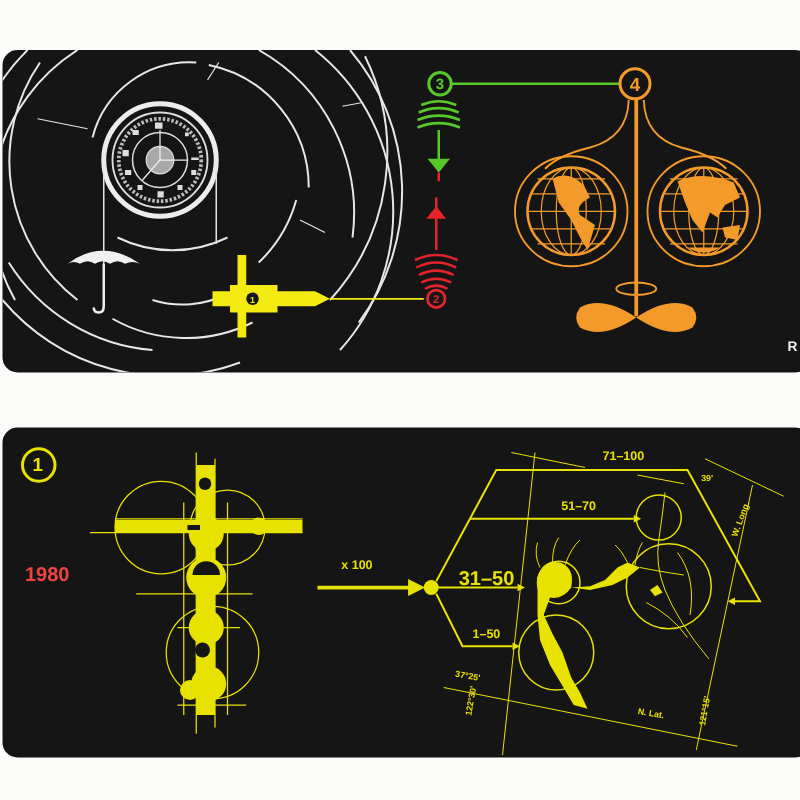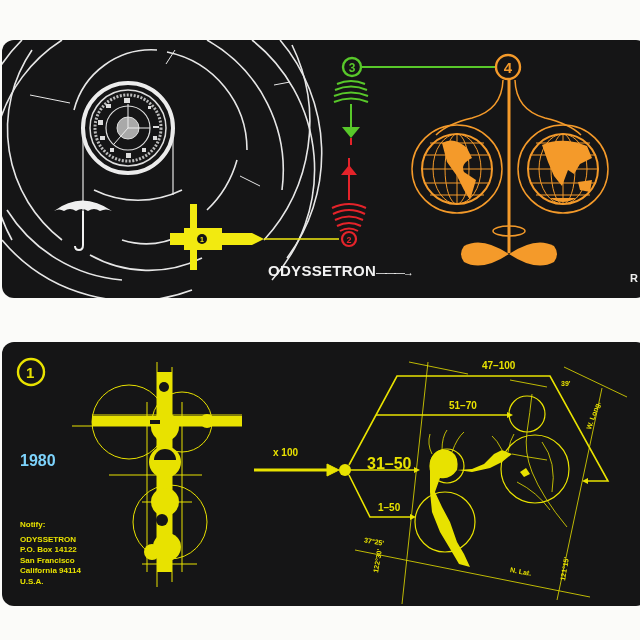--- a/index.html
+++ b/index.html
@@ -4,21 +4,21 @@
 <style>
   html,body{margin:0;padding:0;background:#fbfbf9;}
   body{width:640px;height:640px;position:relative;overflow:hidden;font-family:"Liberation Sans",sans-serif;}
   .panel{position:absolute;background:#151516;border-radius:12px;overflow:hidden;}
   #top{left:2px;top:40px;width:646px;height:258px;}
   #bottom{left:2px;top:342px;width:646px;height:264px;}
   svg{position:absolute;left:0;top:0;}
   .txt{position:absolute;font-weight:bold;white-space:nowrap;}
   #brand{left:266px;top:222px;font-size:15px;color:#f2f2f2;letter-spacing:0.3px;}
   #r-mark{left:628px;top:232px;font-size:11px;color:#eee;}
-  #year{left:18px;top:110px;font-size:16px;color:#7dd3fc;}
+  #year{left:18px;top:110px;font-size:16px;color:#ef4444;}
   #notify{left:18px;top:178px;font-size:8px;line-height:10.5px;color:#e8e200;}
   #notify div{white-space:nowrap;}
   .lab{position:absolute;font-weight:bold;color:#e8e200;white-space:nowrap;}
 </style>
 </head>
 <body>
 
 <div class="panel" id="top">
   <svg width="646" height="258" viewBox="0 0 646 258">
 
@@ -153,23 +153,20 @@
         <path d="M576 142 L590 140 L588 152 L578 150 Z" fill="#f49a2a" stroke="none"></path>
         <path d="M548 158 Q561 166 574 158 Z" fill="#f49a2a" stroke="none"></path>
       </g>
       <ellipse cx="507" cy="191" rx="16" ry="5" stroke-width="1.5"></ellipse>
       <g fill="#f49a2a" stroke="none">
         <path d="M507 214 Q480 196 462 206 Q456 214 462 222 Q480 232 507 214Z"></path>
         <path d="M507 214 Q534 196 552 206 Q558 214 552 222 Q534 232 507 214Z"></path>
       </g>
     </g>
   </svg>
-  <div class="txt" id="brand">
-    <span>ODYSSETRON</span><span style="font-size:11px;font-weight:normal;letter-spacing:-2px;">———</span><span style="font-size:11px;">→</span>
-  </div>
   <div class="txt" id="r-mark">R</div>
 </div>
 
 <div class="panel" id="bottom">
   <svg width="646" height="264" viewBox="0 0 646 264">
 
     <g>
       <circle cx="29" cy="30" r="13" fill="none" stroke="#e8e200" stroke-width="2.4"></circle>
     </g>
 
@@ -253,31 +250,23 @@
       <line x1="426" y1="20" x2="400" y2="262"></line>
       <line x1="353" y1="208" x2="588" y2="255"></line>
       <line x1="562" y1="25" x2="625" y2="55"></line>
       <line x1="600" y1="46" x2="555" y2="258"></line>
       <line x1="508" y1="38" x2="545" y2="45"></line>
     </g>
   </svg>
 
   <div class="lab" style="left:24px;top:22px;font-size:15px;">1</div>
   <div class="txt" id="year">1980</div>
-  <div class="txt" id="notify">
-    <div style="margin-bottom:4px;">Notify:</div>
-    <div>ODYSSETRON</div>
-    <div>P.O. Box 14122</div>
-    <div>San Francisco</div>
-    <div>California 94114</div>
-    <div>U.S.A.</div>
-  </div>
 
   <div class="lab" style="left:271px;top:105px;font-size:10px;">x 100</div>
-  <div class="lab" style="left:480px;top:18px;font-size:10px;">47–100</div>
+  <div class="lab" style="left:480px;top:18px;font-size:10px;">71–100</div>
   <div class="lab" style="left:431px;top:58px;font-size:10px;padding-left:16px;">51–70</div>
   <div class="lab" style="left:365px;top:113px;font-size:16px;">31–50</div>
   <div class="lab" style="left:376px;top:160px;font-size:10px;">1–50</div>
 
   <div class="lab" style="left:559px;top:38px;font-size:7px;">39'</div>
   <div class="lab" style="left:362px;top:196px;font-size:7px;transform:rotate(10deg);">37°25'</div>
   <div class="lab" style="left:370px;top:230px;font-size:7px;transform:rotate(-80deg);transform-origin:left top;">122°30'</div>
   <div class="lab" style="left:557px;top:238px;font-size:7px;transform:rotate(-80deg);transform-origin:left top;">121°15'</div>
   <div class="lab" style="left:583px;top:86px;font-size:7px;transform:rotate(-70deg);transform-origin:left top;">W. Long.</div>
   <div class="lab" style="left:508px;top:226px;font-size:7px;transform:rotate(10deg);">N. Lat.</div>

